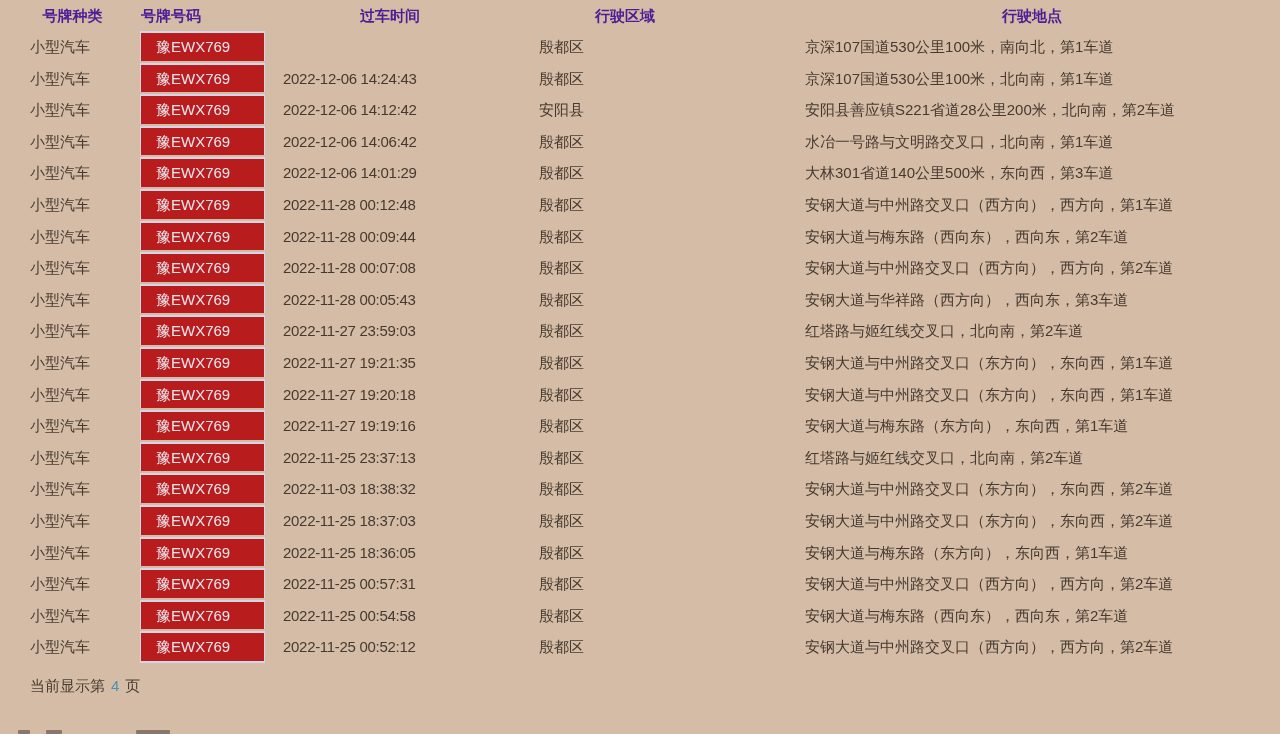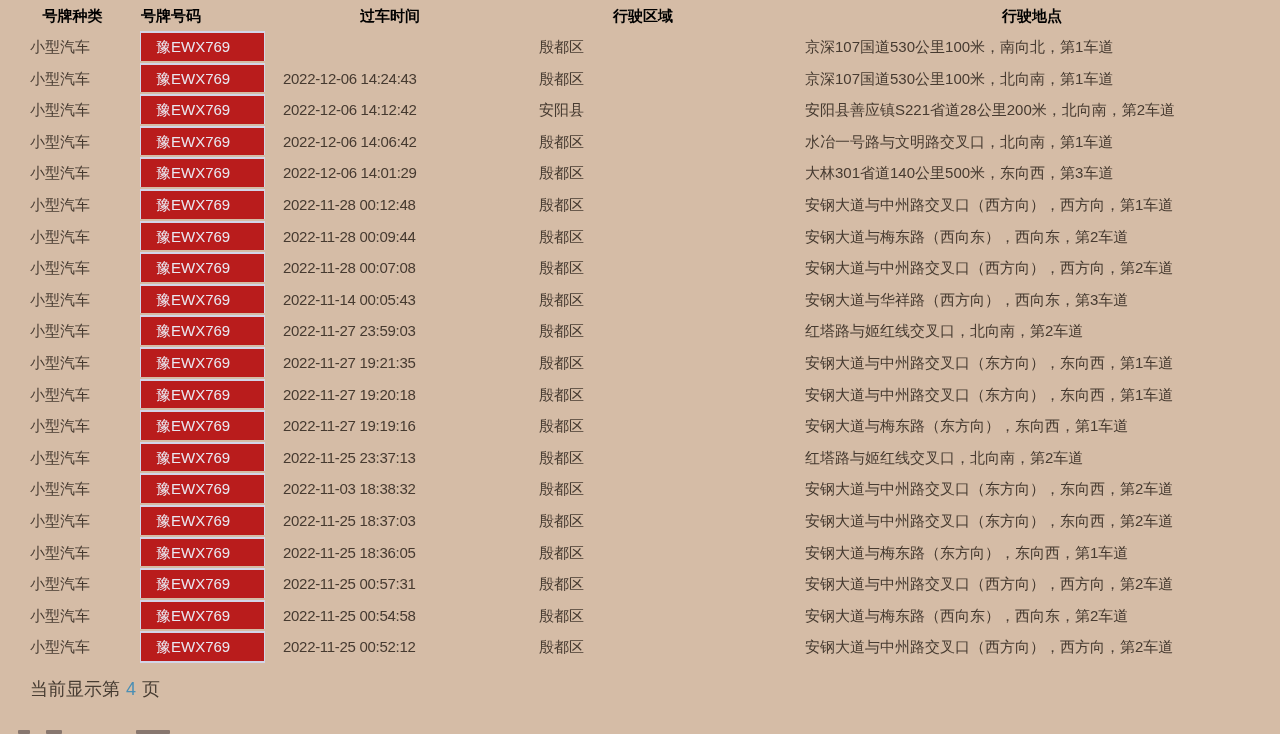--- a/index.html
+++ b/index.html
@@ -9,27 +9,27 @@
     background: #d5bca6;
     font-family: "Liberation Sans", "DejaVu Sans", sans-serif;
   }
   .page { position: relative; width: 1280px; height: 734px; }
 
   
   .header-row { position: absolute; top: 7px; left: 0; width: 100%; height: 18px; }
   .hdr {
     position: absolute;
     font-size: 15px; font-weight: bold;
-    color: #000000;
+    color: #4c1d95;
     white-space: nowrap;
   }
   .hdr-type     { left: 30px;  width: 85px;  text-align: center; }
   .hdr-plate    { left: 141px; width: 123px; text-align: left; }
   .hdr-time     { left: 320px; width: 140px; text-align: center; }
-  .hdr-district { left: 578px; width: 130px; text-align: center; }
+  .hdr-district { left: 560px; width: 130px; text-align: center; }
   .hdr-location { left: 1002px; width: 130px; text-align: left; }
 
   
   .rows { position: absolute; top: 31px; left: 0; width: 100%; }
   .row  { position: relative; height: 31.6px; }
   .cell {
     position: absolute; top: 0;
     line-height: 31.6px;
     font-size: 15px;
     color: #463a30;
@@ -53,21 +53,21 @@
     padding-left: 15px;
     white-space: nowrap;
     cursor: pointer;
   }
   .rows .row:last-child .plate-cell { border-bottom-width: 2px; }
 
   
   .footer {
     position: absolute;
     left: 30px; top: 677px;
-    font-size: 18px;
+    font-size: 15px;
     color: #473c32;
     white-space: nowrap;
   }
   .page-num { color: #4b8fb4; margin: 0 6px; }
 
   
   .bottom-fragment { position: absolute; left: 18px; top: 730px; height: 4px; }
   .bottom-fragment i {
     position: absolute; top: 0;
     display: block; height: 4px;
@@ -152,21 +152,21 @@
         <span class="cell cell-type">小型汽车</span>
         <span class="plate-cell">豫EWX769</span>
         <span class="cell cell-time">2022-11-28 00:07:08</span>
         <span class="cell cell-district">殷都区</span>
         <span class="cell cell-location">安钢大道与中州路交叉口（西方向），西方向，第2车道</span>
       </div>
 
       <div class="row">
         <span class="cell cell-type">小型汽车</span>
         <span class="plate-cell">豫EWX769</span>
-        <span class="cell cell-time">2022-11-14 00:05:43</span>
+        <span class="cell cell-time">2022-11-28 00:05:43</span>
         <span class="cell cell-district">殷都区</span>
         <span class="cell cell-location">安钢大道与华祥路（西方向），西向东，第3车道</span>
       </div>
 
       <div class="row">
         <span class="cell cell-type">小型汽车</span>
         <span class="plate-cell">豫EWX769</span>
         <span class="cell cell-time">2022-11-27 23:59:03</span>
         <span class="cell cell-district">殷都区</span>
         <span class="cell cell-location">红塔路与姬红线交叉口，北向南，第2车道</span>

